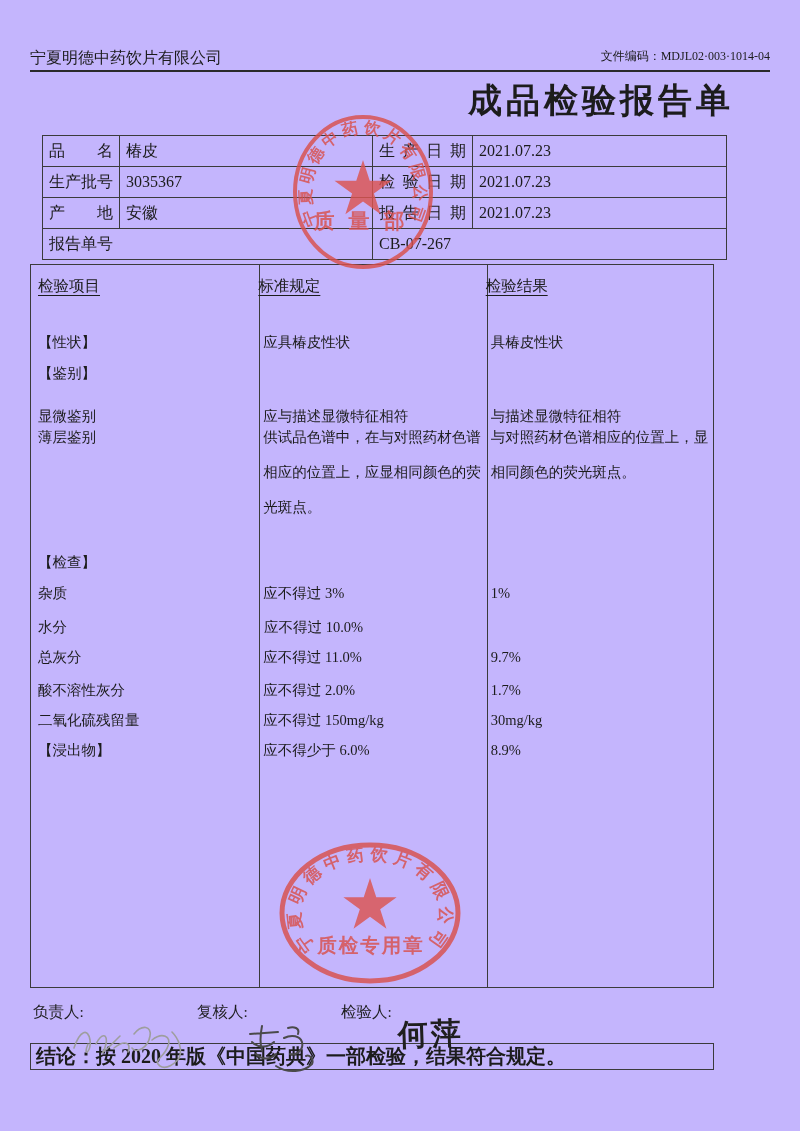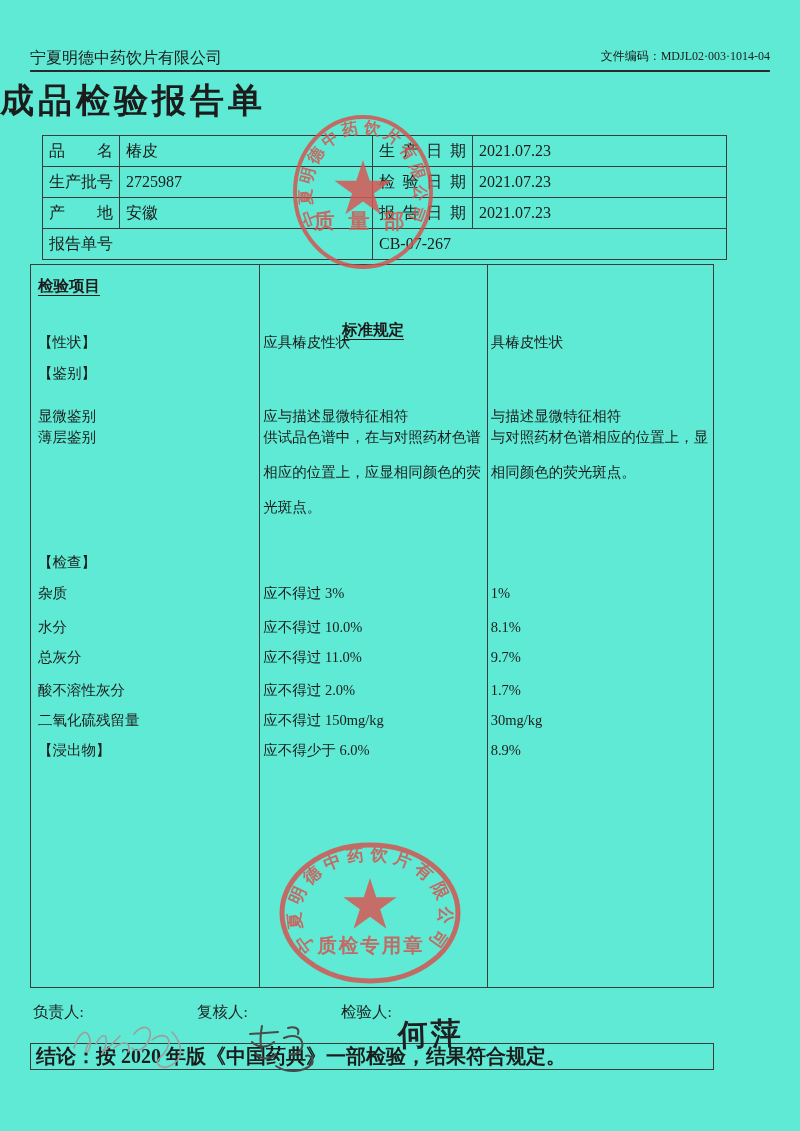--- a/index.html
+++ b/index.html
@@ -1,39 +1,39 @@
 <!DOCTYPE html>
 <html><head>
 <meta charset="utf-8">
 <style>
   html,body{margin:0;padding:0;background:#888;}
   .page{
-    position:relative;width:800px;height:1131px;background:#5eead4;
+    position:relative;width:800px;height:1131px;background:#c4b5fd;
     margin:0 auto;overflow:hidden;
     font-family:"Liberation Serif","DejaVu Serif",serif;
     color:#1c1c1c;
   }
   
   .hdr-company{position:absolute;left:30px;top:48px;font-size:16px;}
   .hdr-code{position:absolute;right:30px;top:48px;font-size:12px;}
   .hdr-rule{position:absolute;left:30px;top:70px;width:740px;height:0;border-top:2px solid #2a2a2a;}
-  .doc-title{position:absolute;left:0;top:78px;width:734px;text-align:left;
+  .doc-title{position:absolute;left:0;top:78px;width:734px;text-align:right;
     font-size:34px;font-weight:bold;letter-spacing:4px;}
   
   table.info{position:absolute;left:30px;top:135px;width:684px;border-collapse:collapse;table-layout:fixed;margin-left:12px;}
   table.info td{border:1px solid #3b3b3b;font-size:16px;height:30px;padding:0 6px;white-space:nowrap;overflow:visible;}
   td.jlabel{text-align:justify;text-align-last:justify;}
   
   .main-table{position:absolute;left:30px;top:264px;width:684px;height:724px;border:1px solid #3b3b3b;box-sizing:border-box;}
   .vline{position:absolute;top:0;bottom:0;width:0;border-left:1px solid #3b3b3b;}
   .v1{left:228px;} .v2{left:456px;}
   .mhead{position:absolute;top:10px;left:0;width:100%;display:flex;line-height:22px;font-size:15.5px;}
   .mhead .h1{width:228px;padding-left:7px;box-sizing:border-box;text-align:left;}
-  .mhead .h2,.mhead .h3{width:228px;text-align:center;margin-top:44px;}
-  .mhead span{text-decoration:underline;text-underline-offset:4px;font-weight:bold;}
+  .mhead .h2,.mhead .h3{width:228px;}
+  .mhead span{text-decoration:underline;text-underline-offset:4px;}
   .mrow{position:absolute;left:0;width:100%;display:flex;align-items:flex-start;font-size:14.5px;line-height:35px;}
   .mrow .c-item{width:228px;padding-left:7px;box-sizing:border-box;}
   .mrow .c-std,.mrow .c-res{width:228px;padding-left:5px;padding-right:4px;box-sizing:border-box;}
   
   .conclusion{position:absolute;left:30px;top:1043px;width:684px;height:27px;border:1px solid #3b3b3b;
     box-sizing:border-box;font-size:20px;font-weight:600;line-height:25px;padding-left:5px;}
   .signer{position:absolute;top:1002px;font-size:15.5px;}
   .s1{left:33px;} .s2{left:197px;} .s3{left:341px;}
   .sig-svg{position:absolute;}
   .sig-name{position:absolute;left:398px;top:1014px;font-size:30px;font-weight:bold;color:#1f1f1f;
@@ -60,21 +60,21 @@
       </colgroup>
     <tbody>
         <tr>
       <td class="jlabel">品名</td>
       <td>椿皮</td>
       <td class="jlabel">生产日期</td>
       <td>2021.07.23</td>
     </tr>
     <tr>
       <td class="jlabel">生产批号</td>
-      <td>2725987</td>
+      <td>3035367</td>
       <td class="jlabel">检验日期</td>
       <td>2021.07.23</td>
     </tr>
     <tr>
       <td class="jlabel">产地</td>
       <td>安徽</td>
       <td class="jlabel">报告日期</td>
       <td>2021.07.23</td>
     </tr>
     <tr>
@@ -84,20 +84,21 @@
   </tbody>
     </table>
 
   <div class="main-table">
     <div class="vline v1"></div>
     <div class="vline v2"></div>
 
     <div class="mhead">
       <div class="h1"><span>检验项目</span></div>
       <div class="h2"><span>标准规定</span></div>
+      <div class="h3"><span>检验结果</span></div>
     </div>
 
     <div class="mrow" style="top:60px">
       <div class="c-item">【性状】</div>
       <div class="c-std">应具椿皮性状</div>
       <div class="c-res">具椿皮性状</div>
     </div>
     <div class="mrow" style="top:91px">
       <div class="c-item">【鉴别】</div>
       <div class="c-std"></div>
@@ -119,21 +120,20 @@
       <div class="c-res"></div>
     </div>
     <div class="mrow" style="top:311px">
       <div class="c-item">杂质</div>
       <div class="c-std">应不得过 3%</div>
       <div class="c-res">1%</div>
     </div>
     <div class="mrow" style="top:345px">
       <div class="c-item">水分</div>
       <div class="c-std">应不得过 10.0%</div>
-      <div class="c-res">8.1%</div>
     </div>
     <div class="mrow" style="top:375px">
       <div class="c-item">总灰分</div>
       <div class="c-std">应不得过 11.0%</div>
       <div class="c-res">9.7%</div>
     </div>
     <div class="mrow" style="top:408px">
       <div class="c-item">酸不溶性灰分</div>
       <div class="c-std">应不得过 2.0%</div>
       <div class="c-res">1.7%</div>

